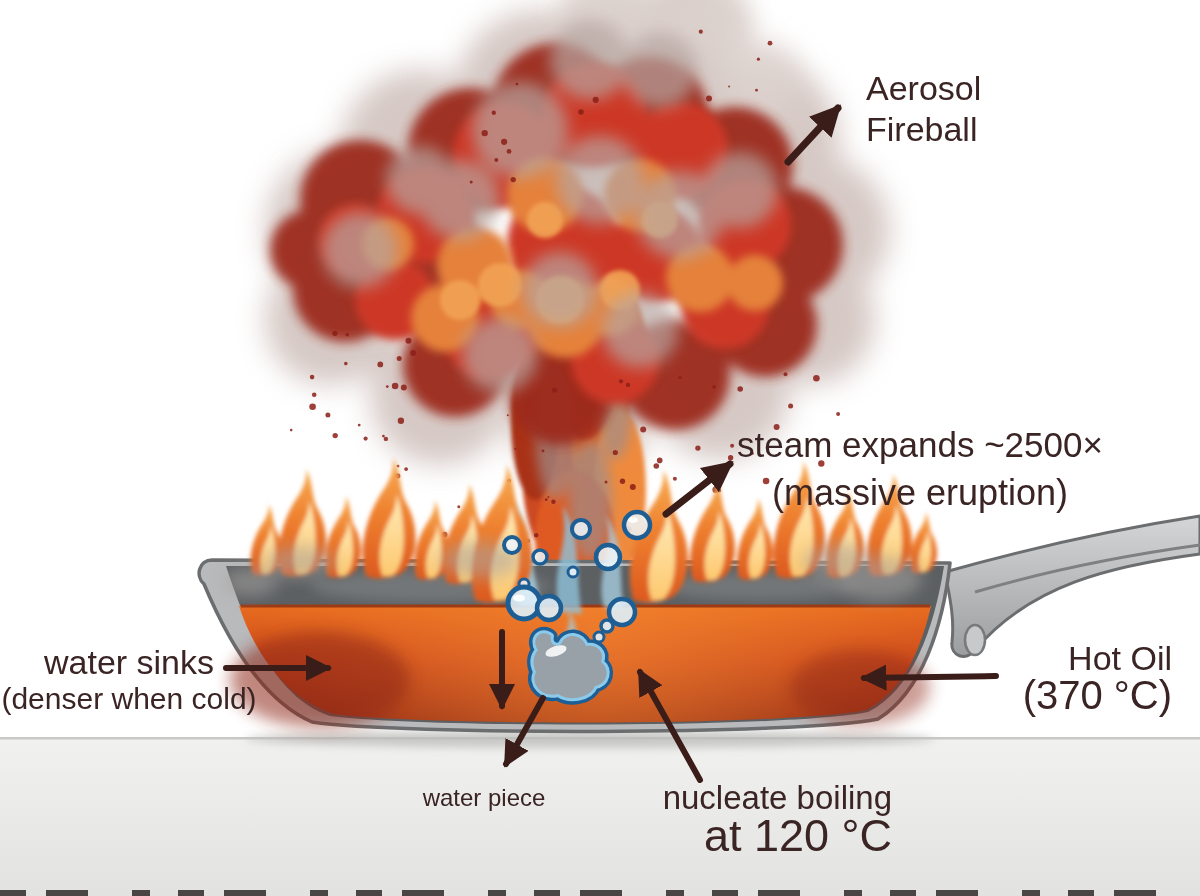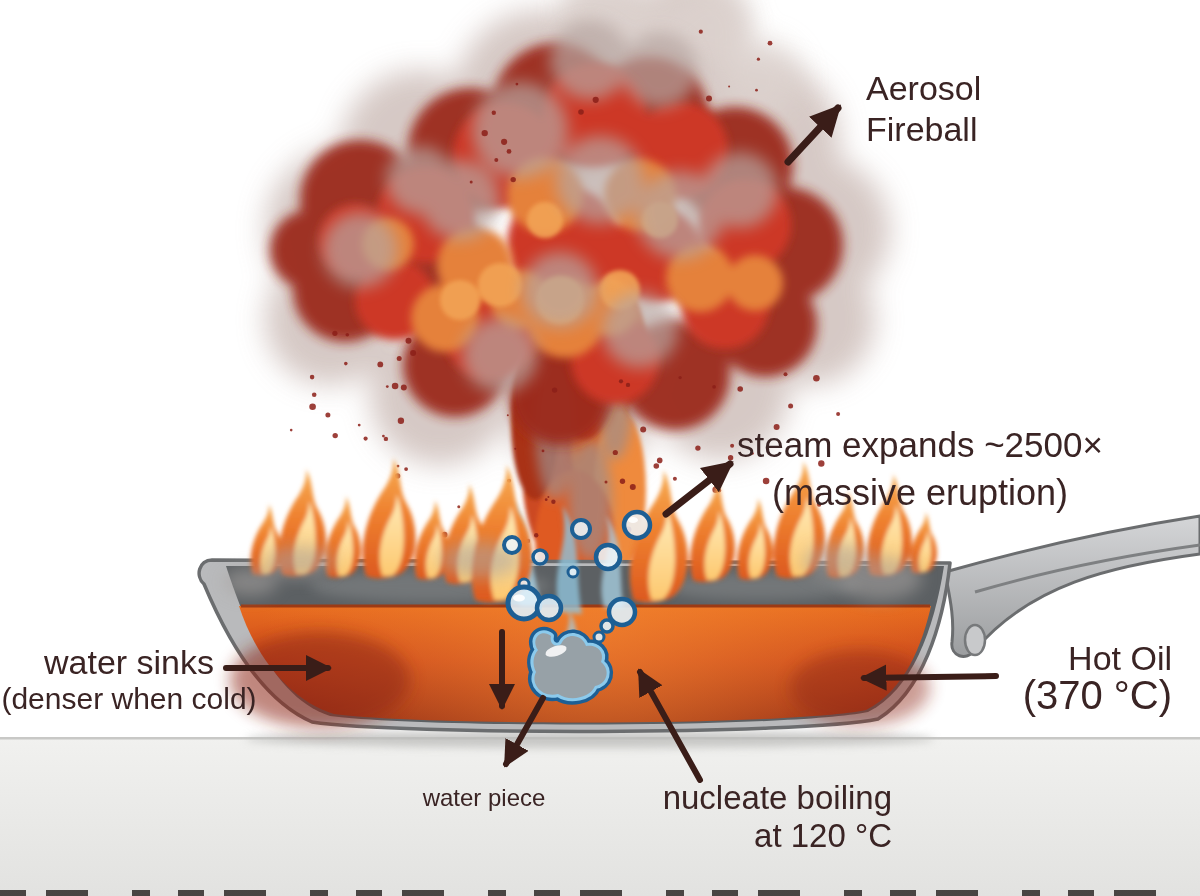--- a/index.html
+++ b/index.html
@@ -16,21 +16,21 @@
   .lbl-watersinks .l1{font-size:34px;line-height:36px;}
   .lbl-watersinks .l2{font-size:30px;line-height:33px;margin-top:2px;}
   .lbl-hotoil{left:966px;top:640px;width:206px;text-align:right;}
   .lbl-hotoil .l1{font-size:34px;line-height:37px;}
   .lbl-hotoil .l2{font-size:40px;line-height:37px;}
   .lbl-waterpiece{left:381px;top:779px;width:206px;text-align:center;}
   .lbl-waterpiece .l1{font-size:24px;line-height:38px;}
   .lbl-waterpiece .l2{font-size:34px;line-height:38px;color:#2879b0;}
   .lbl-nucleate{left:628px;top:779px;width:264px;text-align:right;}
   .lbl-nucleate .l1{font-size:33px;line-height:38px;}
-  .lbl-nucleate .l2{font-size:33px;line-height:38px;}
+  .lbl-nucleate .l2{font-size:45px;line-height:38px;}
   .bottom-strip{position:absolute;left:0;right:0;bottom:0;height:6px;opacity:.85;z-index:6;
      background:repeating-linear-gradient(90deg,#2e2a28 0 26px,transparent 26px 46px,
                 #2e2a28 46px 88px,transparent 88px 132px,#2e2a28 132px 150px,transparent 150px 178px);}
 </style>
 </head>
 <body>
 
 <div class="stage">
 
 <svg width="1200" height="896" viewBox="0 0 1200 896" xmlns="http://www.w3.org/2000/svg" xmlns:xlink="http://www.w3.org/1999/xlink">

